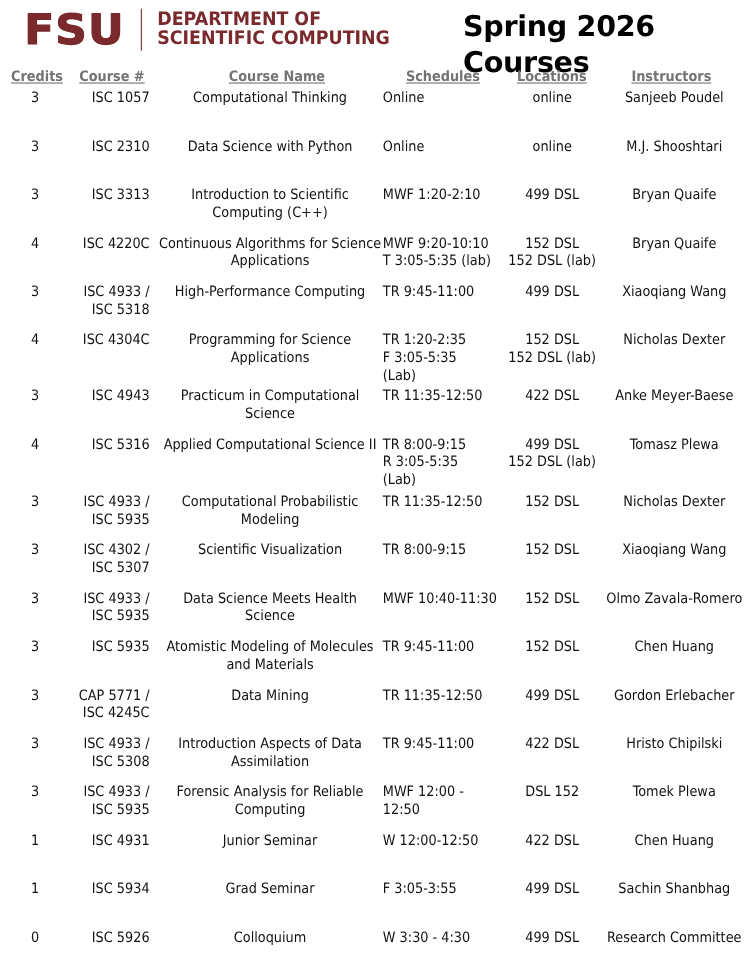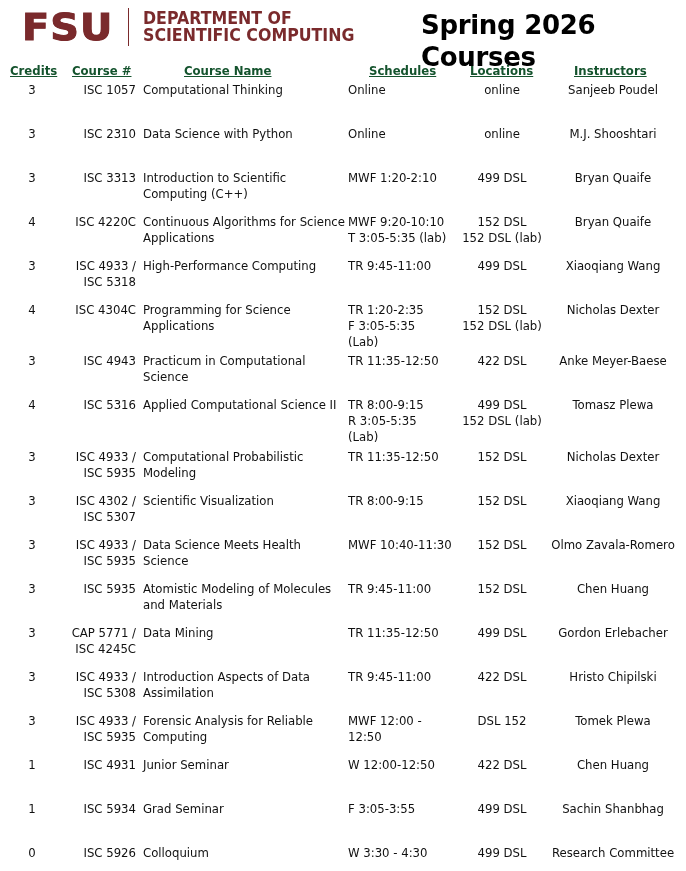--- a/index.html
+++ b/index.html
@@ -9,26 +9,26 @@
   .logo { position: absolute; left: 22px; top: 9px; height: 36px; display: flex; align-items: flex-start; }
   .fsu { font-family: "DejaVu Sans", sans-serif; font-weight: bold; font-size: 38px; letter-spacing: 1px;
          color: #7a2a2c; -webkit-text-stroke: 1px #7a2a2c; line-height: 36px;
          text-shadow: 0 0 0 #7a2a2c; transform: scaleX(1.05); transform-origin: left center; }
   .divider { position: absolute; left: 128px; top: 8px; width: 1px; height: 38px; background: #7a2a2c; }
   .dept { position: absolute; left: 143px; top: 10px; color: #7a2a2c; font-family: "DejaVu Sans", sans-serif;
           font-weight: bold; font-size: 17px; line-height: 17px; transform: scaleX(0.93); transform-origin: left top; }
   .title { position: absolute; left: 385px; top: 9px; font-family: "DejaVu Sans", sans-serif; font-weight: bold;
            font-size: 26px; line-height: 32px; color: #000; letter-spacing: -0.3px; margin-left: 36px; }
   .colhead { position: absolute; top: 63px; font-size: 13px; font-weight: bold; text-decoration: underline;
-             color: #14532d; white-space: pre; }
+             color: #737373; white-space: pre; }
   .row { position: absolute; left: 0; width: 686px; font-size: 13px; line-height: 16px; }
   .cell { position: absolute; top: 0; white-space: pre-line; color: #111; }
   .c-credits { left: 10px; width: 44px; text-align: center; }
   .c-course { left: 64px; width: 72px; text-align: right; }
-  .c-name { left: 143px; width: 205px; text-align: left; }
+  .c-name { left: 143px; width: 205px; text-align: center; }
   .c-sched { left: 348px; width: 115px; text-align: left; }
   .c-loc { left: 455px; width: 94px; text-align: center; }
   .c-inst { left: 548px; width: 130px; text-align: center; }
 </style>
 </head>
 <body>
 
 <div class="header">
   <div class="logo">
     <span class="fsu">FSU</span>
@@ -37,21 +37,21 @@
   <div class="dept">
     <div>DEPARTMENT OF</div>
     <div>SCIENTIFIC COMPUTING</div>
   </div>
   <div class="title">Spring 2026 Courses</div>
 </div>
 
 <div>
   <div class="colhead" style="left:10px;">Credits</div>
   <div class="colhead" style="left:72px;">Course #</div>
-  <div class="colhead" style="left:184px;">Course Name</div>
+  <div class="colhead" style="left:208px;">Course Name</div>
   <div class="colhead" style="left:369px;">Schedules</div>
   <div class="colhead" style="left:470px;text-align:center;">Locations</div>
   <div class="colhead" style="left:574px;">Instructors</div>
 </div>
 
 <div id="course-table">
     <div class="row" style="top: 82px;">
       <div class="cell c-credits">3</div>
       <div class="cell c-course">ISC 1057</div>
       <div class="cell c-name">Computational Thinking</div>

